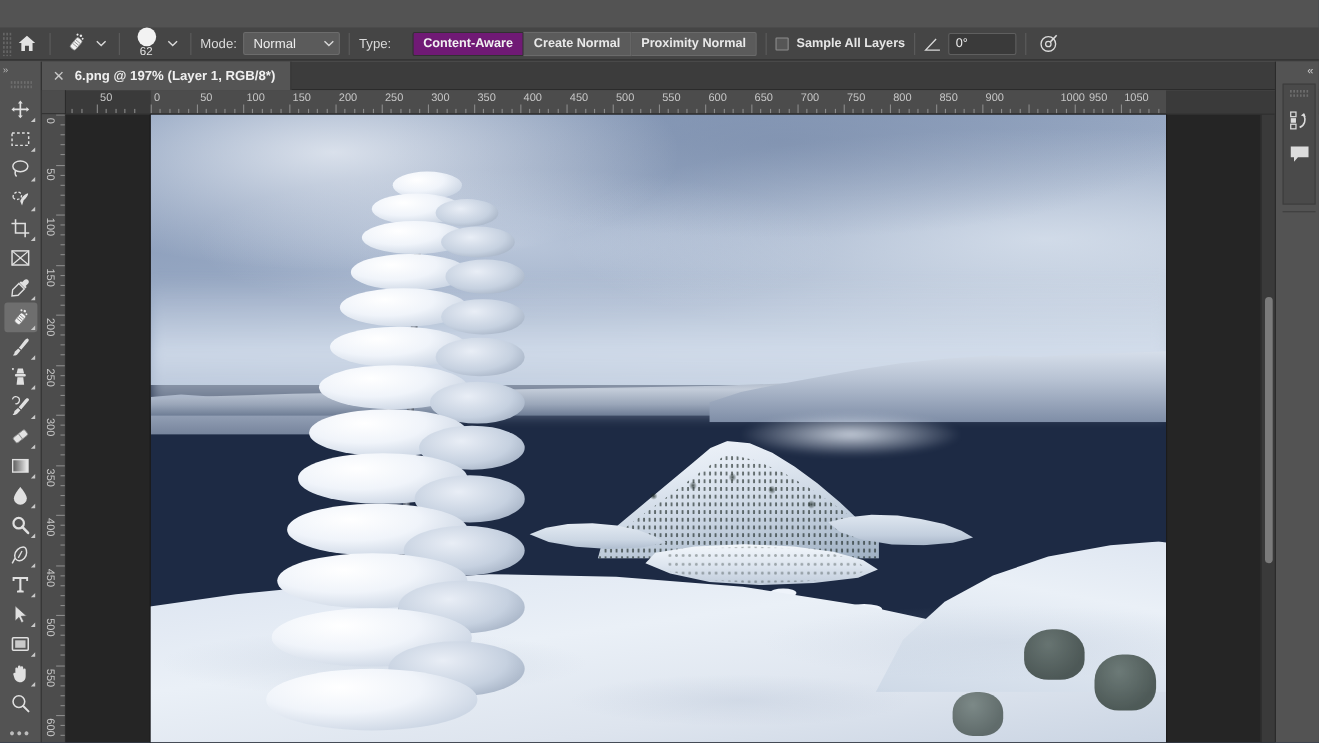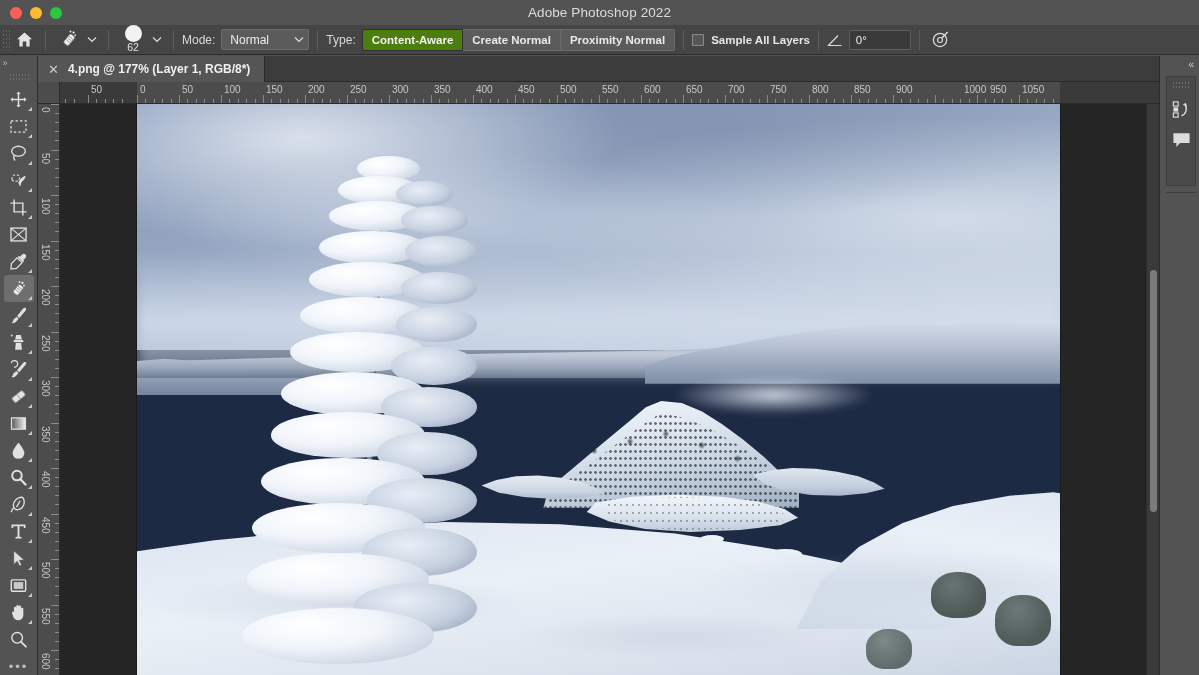--- a/index.html
+++ b/index.html
@@ -56,21 +56,21 @@
     justify-content:space-between; color:#ededed; font-size:12px;
   }
   .seg{ display:flex; height:22px; align-items:stretch; }
   .seg-btn{
     background:#5b5b5b; color:#e9e9e9; font-size:11.5px; font-weight:bold;
     padding:0 9px; display:flex; align-items:center; border:1px solid #6a6a6a;
     border-left-width:0; cursor:default; white-space:nowrap;
   }
   .seg-btn:first-child{ border-left-width:1px; border-radius:2px 0 0 2px; }
   .seg-btn:last-child{ border-radius:0 2px 2px 0; }
-  .seg-btn.active{ background:#4d7c0f; border-color:#313131; color:#f2f2f2; }
+  .seg-btn.active{ background:#701a75; border-color:#313131; color:#f2f2f2;margin-left:13px; }
   .cbwrap{ display:flex; align-items:center; gap:7px;justify-content:space-between; }
   .cbox{ width:12px; height:12px; border:1px solid #8d8d8d; background:#565656; border-radius:1px; }
   .cb-label{ font-size:11.5px; font-weight:bold; color:#e6e6e6; }
   .angle-wrap{ display:flex; align-items:center; gap:6px; }
   .angle-field{
     width:62px; height:20px; background:#3a3a3a; border:1px solid #5f5f5f; border-radius:2px;
     display:flex; align-items:center; padding-left:6px; color:#ededed; font-size:11.5px;
   }
   .airbrush{ width:26px; height:24px; display:flex; align-items:center; justify-content:center; }
 
@@ -301,28 +301,20 @@
   .dock-icon{ width:26px; height:30px; display:flex; align-items:center; justify-content:center; }
   .dock-divider{ position:absolute; left:6px; top:136px; width:30px; height:1px; background:#3d3d3d; }
 
   svg{ display:block; }
 </style>
 </head>
 <body>
 
 <div id="app">
 
-  <div class="titlebar">
-    <div class="traffic">
-      <span class="tl red"></span>
-      <span class="tl yellow"></span>
-      <span class="tl green"></span>
-    </div>
-    <div class="title-text">Adobe Photoshop 2022</div>
-  </div>
 
   <div class="optionsbar">
     <div class="ob-grip"></div>
 
     <div class="home-btn">
       <svg width="17" height="17" viewBox="0 0 17 17">
         <path d="M8.5 1.6 L16 8.2 L13.6 8.2 L13.6 15.4 L10.3 15.4 L10.3 10.6 L6.7 10.6 L6.7 15.4 L3.4 15.4 L3.4 8.2 L1 8.2 Z" fill="#e3e3e3"></path>
       </svg>
     </div>
 
@@ -402,21 +394,21 @@
         <circle cx="9.5" cy="10.5" r="7" fill="none" stroke="#dcdcdc" stroke-width="1.3"></circle>
         <circle cx="9.5" cy="10.5" r="2.6" fill="none" stroke="#dcdcdc" stroke-width="1.2"></circle>
         <path d="M11.5 8.5 L17.5 2.2" stroke="#dcdcdc" stroke-width="1.5"></path>
       </svg>
     </div>
   </div>
 
   <div class="tabbar">
     <div class="doctab">
       <span class="tab-close">✕</span>
-      <span class="tab-title">4.png @ 177% (Layer 1, RGB/8*)</span>
+      <span class="tab-title">6.png @ 197% (Layer 1, RGB/8*)</span>
     </div>
   </div>
 
   <div class="toolbar">
     <div class="tb-expand">»</div>
     <div class="tb-grip"></div>
 
     <div class="tool">
       <svg width="19" height="19" viewBox="0 0 20 20">
         <path d="M10 1.5 L12.3 4.2 L10.8 4.2 L10.8 9.2 L15.8 9.2 L15.8 7.7 L18.5 10 L15.8 12.3 L15.8 10.8 L10.8 10.8 L10.8 15.8 L12.3 15.8 L10 18.5 L7.7 15.8 L9.2 15.8 L9.2 10.8 L4.2 10.8 L4.2 12.3 L1.5 10 L4.2 7.7 L4.2 9.2 L9.2 9.2 L9.2 4.2 L7.7 4.2 Z" fill="#e0e0e0"></path>

